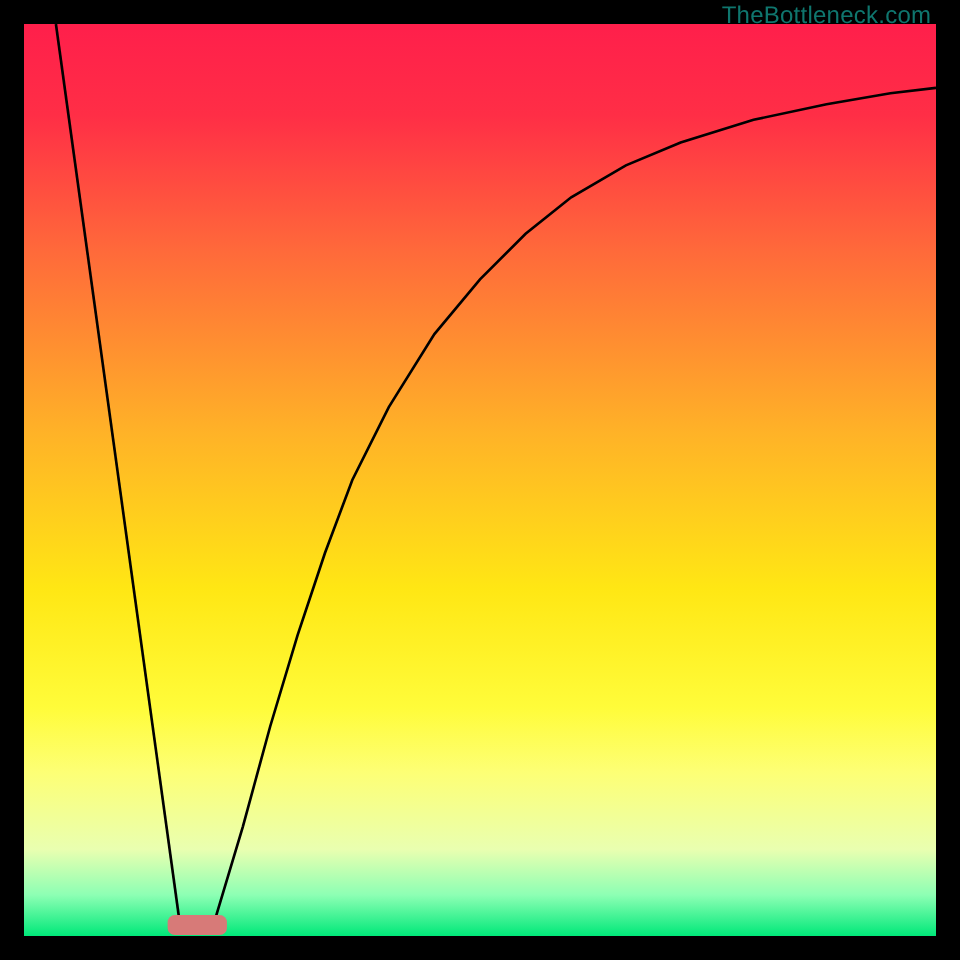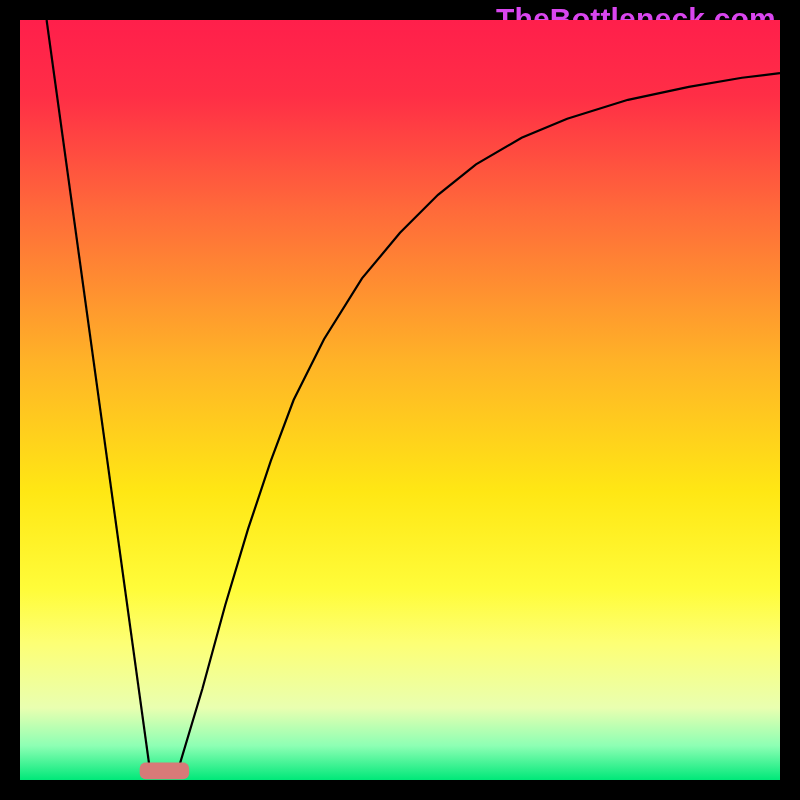--- a/index.html
+++ b/index.html
@@ -23,24 +23,24 @@
     position: absolute;
     left: 0;
     top: 0;
     width: 760px;
     height: 760px;
   }
   .watermark {
     position: absolute;
     top: 2px;
     right: 24px;
-    color: #d946ef;
-    font-size: 30px;
+    color: #0f766e;
+    font-size: 20px;
     letter-spacing: 0.2px;
-    font-weight: 700;
+    font-weight: 400;
   }
   svg { display: block; }
 </style>
 </head>
 <body>
 
 <div class="watermark">TheBottleneck.com</div>
 
 <div class="frame">
   <svg class="plot" viewBox="0 0 760 760" preserveAspectRatio="none">

